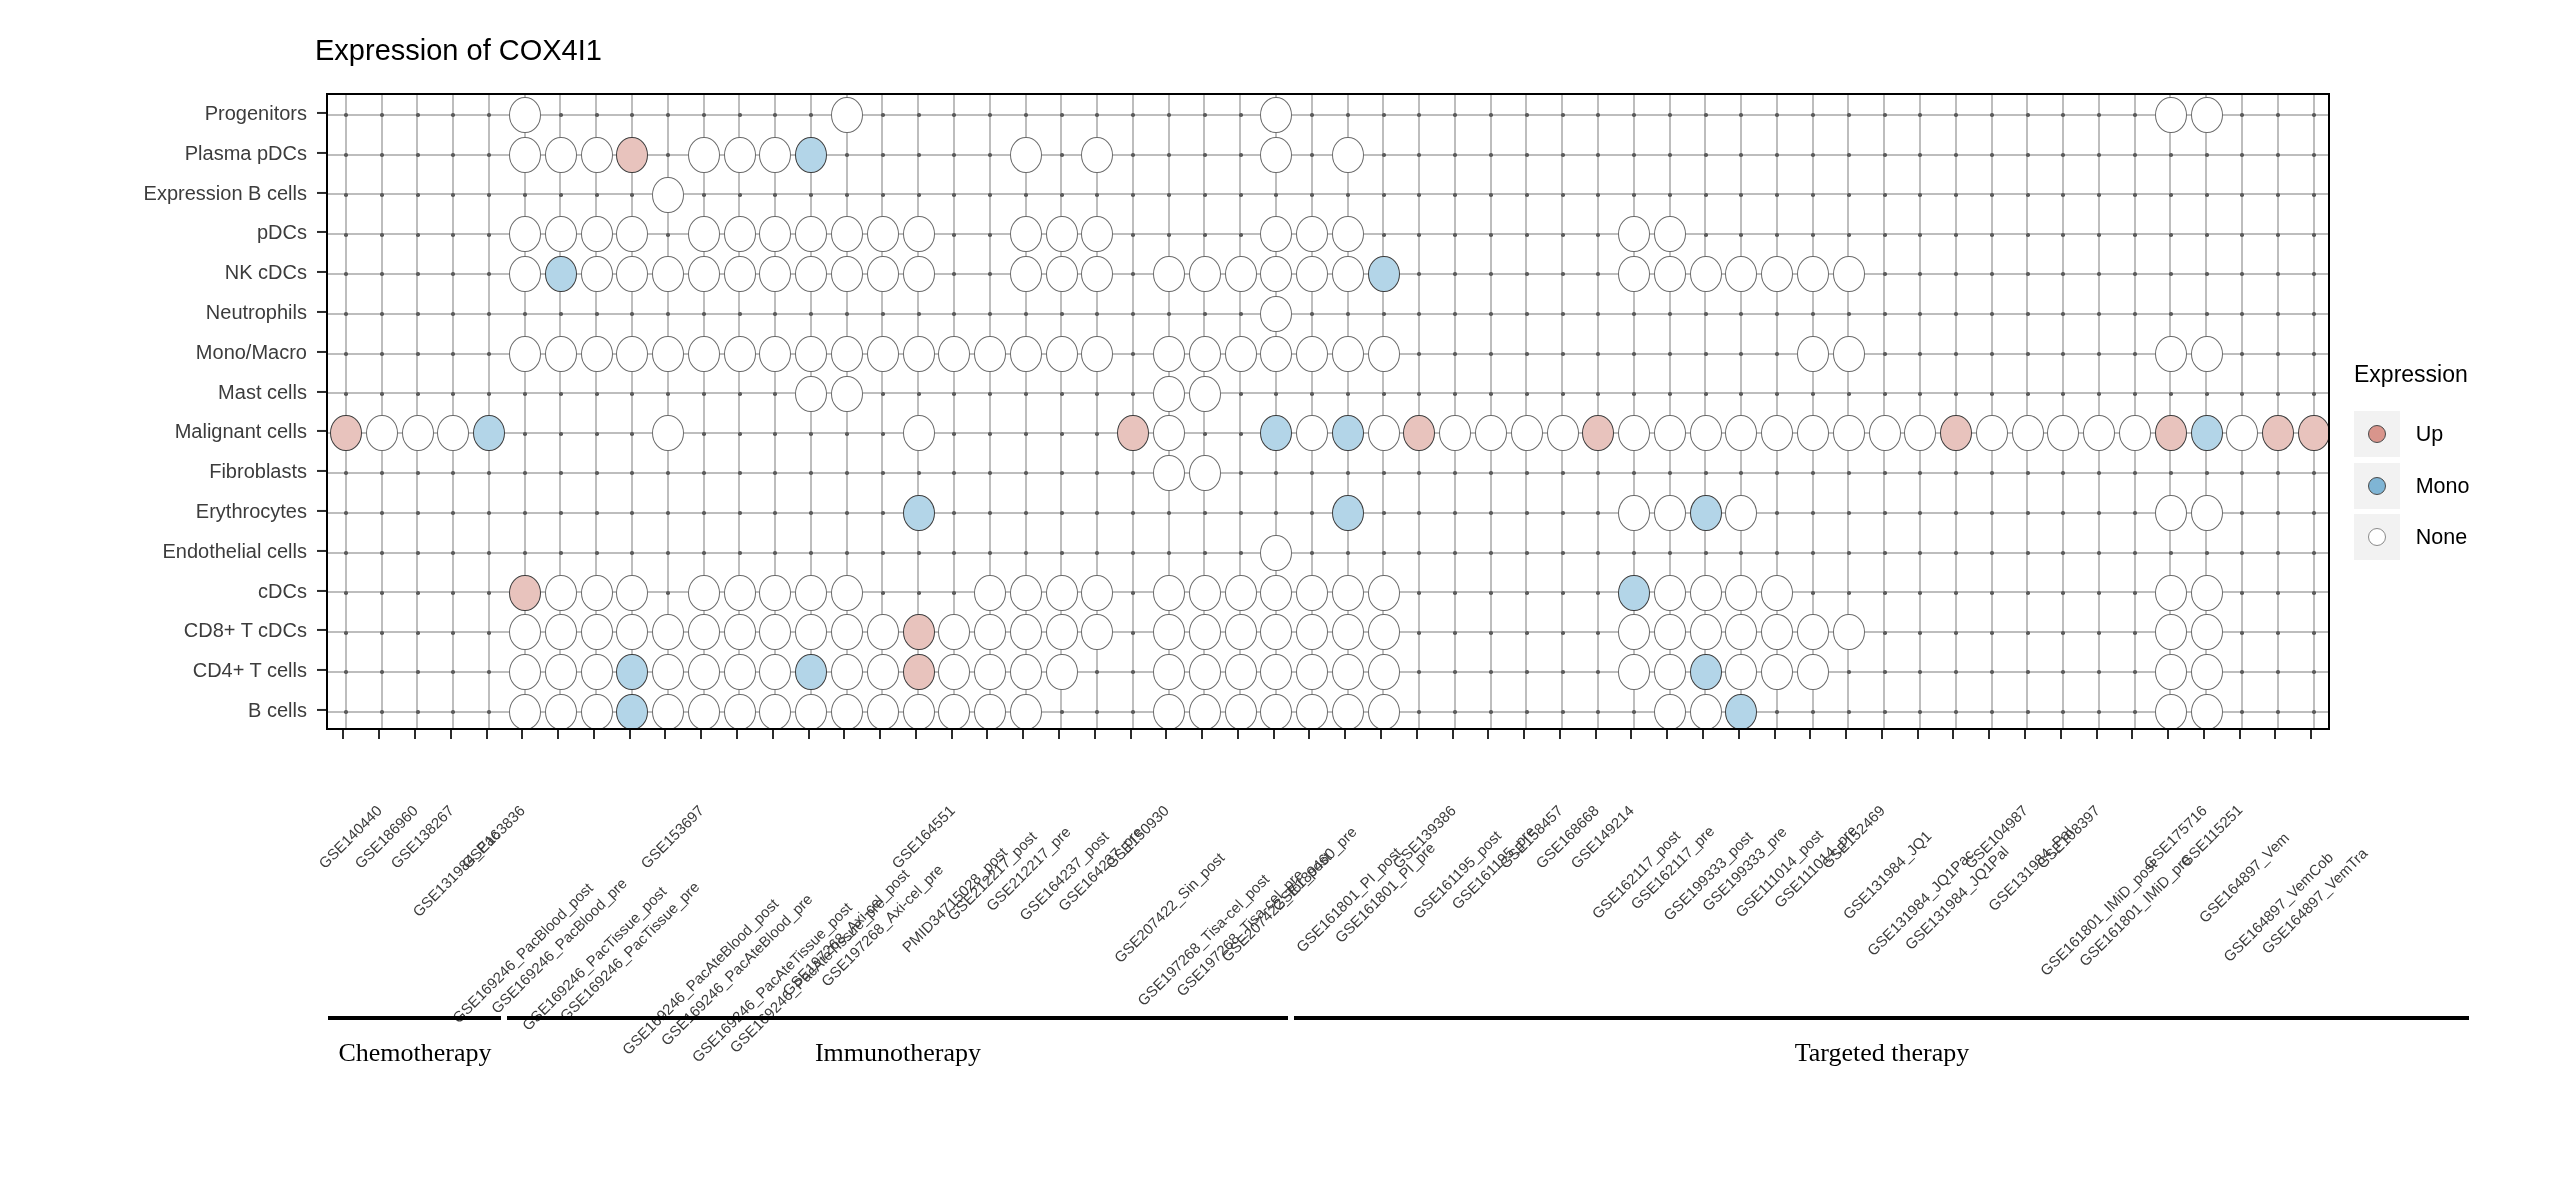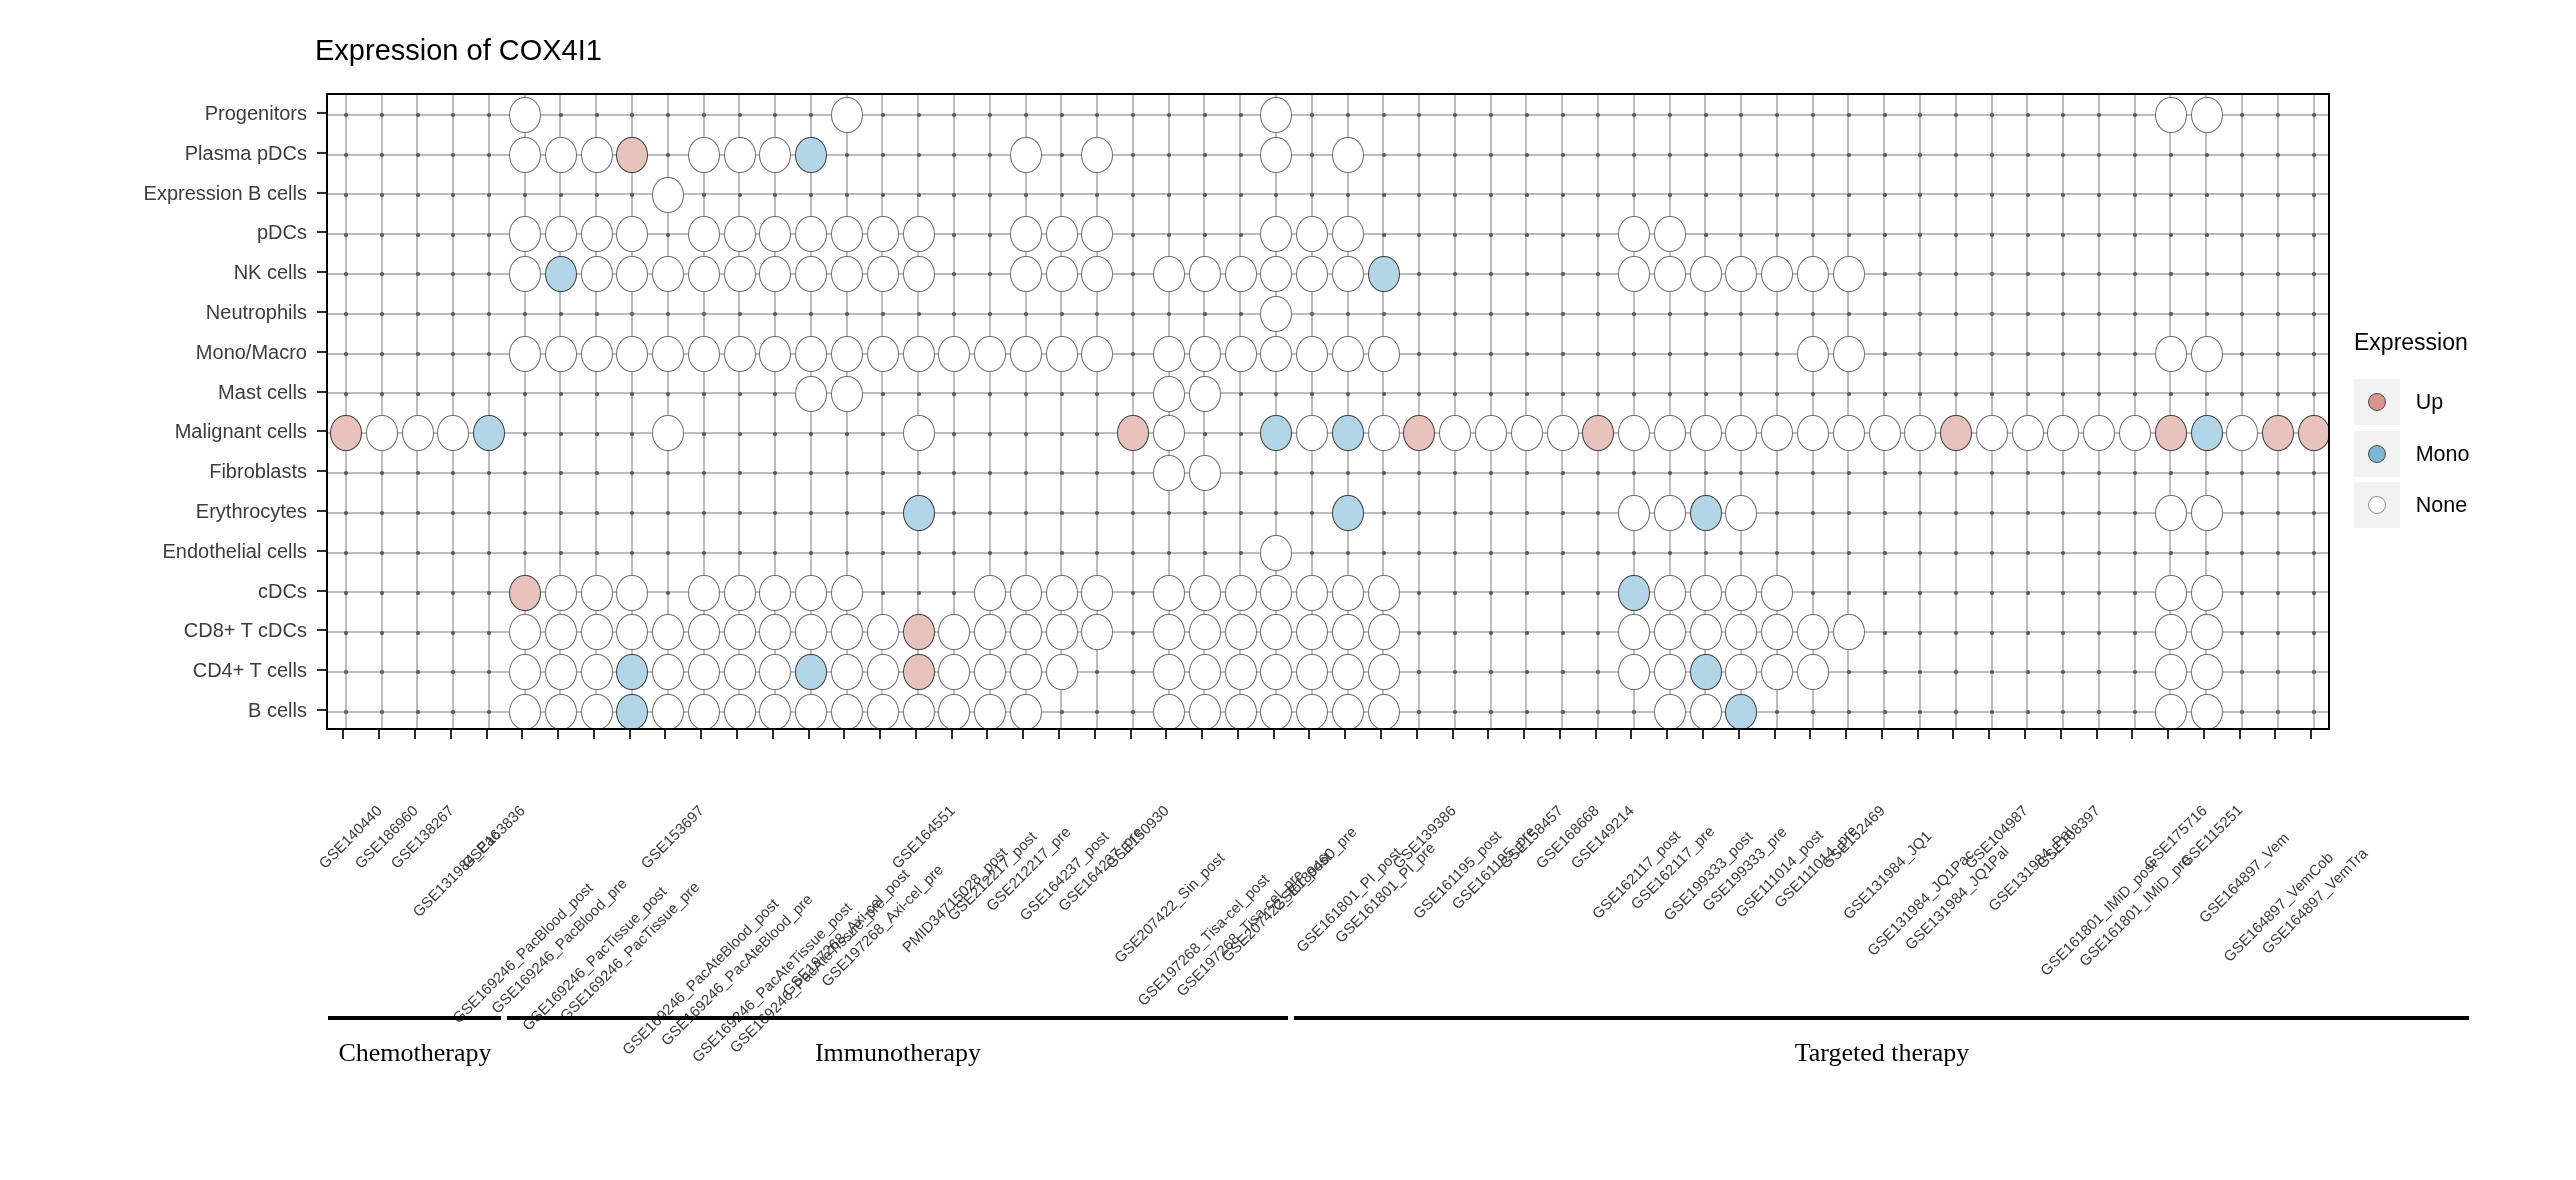--- a/index.html
+++ b/index.html
@@ -64,21 +64,21 @@
   .grplabel{
     position:absolute;
     font-family:"Liberation Serif",serif;
     font-size:26px;
     color:#000;
     white-space:nowrap;
     transform:translateX(-50%);
   }
 
   
-  .legend{position:absolute;}
+  .legend{position:absolute;margin-top:32px;}
   .legend-title{font-size:23px;color:#000;white-space:nowrap;}
   .legend-row{position:absolute;display:flex;align-items:center;}
   .legend-key{
     width:46px;height:46px;background:#f2f2f2;
     display:flex;align-items:center;justify-content:center;
   }
   .legend-dot{
     width:18.6px;height:18.6px;border-radius:50%;
     border:1.8px solid #6b6b6b;box-sizing:border-box;
   }
@@ -1338,21 +1338,21 @@
 
   <div id="yaxis">
       <div class="ylab" style="right: 2269px; top: 113px;">Progenitors</div>
       <div class="ytick" style="left: 317px; top: 113px;"></div>
       <div class="ylab" style="right: 2269px; top: 153px;">Plasma pDCs</div>
       <div class="ytick" style="left: 317px; top: 153px;"></div>
       <div class="ylab" style="right: 2269px; top: 193px;">Expression B cells</div>
       <div class="ytick" style="left: 317px; top: 193px;"></div>
       <div class="ylab" style="right: 2269px; top: 232px;">pDCs</div>
       <div class="ytick" style="left: 317px; top: 232px;"></div>
-      <div class="ylab" style="right: 2269px; top: 272px;">NK cells</div>
+      <div class="ylab" style="right: 2269px; top: 272px;">NK cDCs</div>
       <div class="ytick" style="left: 317px; top: 272px;"></div>
       <div class="ylab" style="right: 2269px; top: 312px;">Neutrophils</div>
       <div class="ytick" style="left: 317px; top: 312px;"></div>
       <div class="ylab" style="right: 2269px; top: 352px;">Mono/Macro</div>
       <div class="ytick" style="left: 317px; top: 352px;"></div>
       <div class="ylab" style="right: 2269px; top: 392px;">Mast cells</div>
       <div class="ytick" style="left: 317px; top: 392px;"></div>
       <div class="ylab" style="right: 2269px; top: 431px;">Malignant cells</div>
       <div class="ytick" style="left: 317px; top: 431px;"></div>
       <div class="ylab" style="right: 2269px; top: 471px;">Fibroblasts</div>

